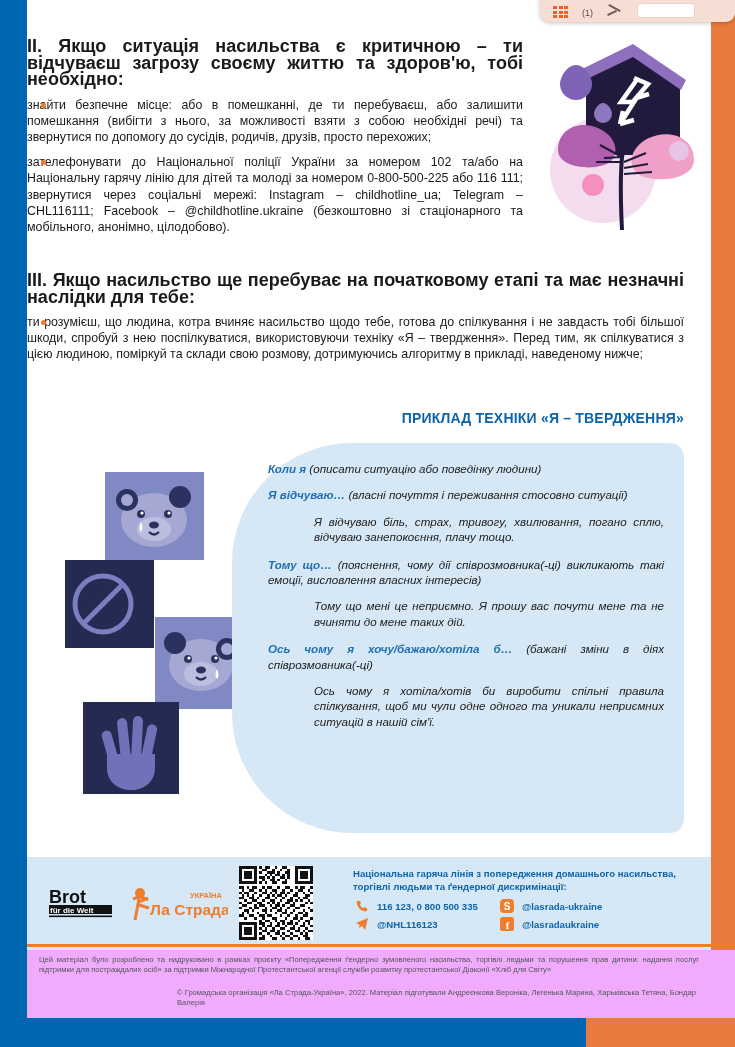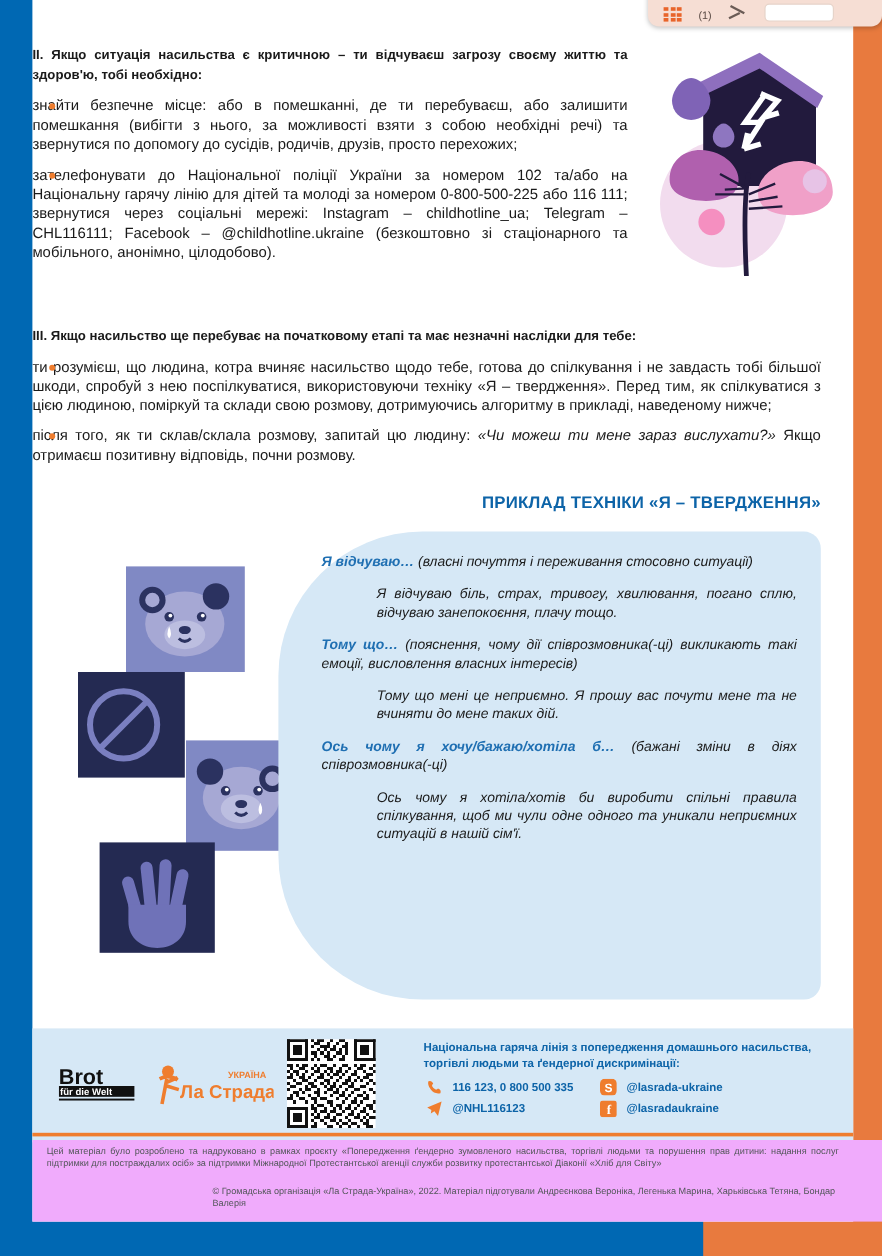--- a/index.html
+++ b/index.html
@@ -46,21 +46,21 @@
   }
   .tb-pen:after{
     content:"";position:absolute;left:0;top:6px;width:10px;height:2px;
     background:#6a5b55;transform:rotate(-26deg);
   }
   .tb-pill{
     width:56px;height:13px;background:#ffffff;border-radius:4px;
     border:1px solid #e6d4ca;
   }
   .sec-head{
-    font-size:11px;font-weight:bold;color:#1a1a1a;line-height:16.5px;
+    font-size:18px;font-weight:bold;color:#1a1a1a;line-height:16.5px;
     text-align:justify;margin:0;
   }
   .bullet{
     position:relative;font-size:12.4px;color:#1a1a1a;line-height:16.2px;
     text-align:justify;margin:0;
   }
   .bullet:before{
     content:"";position:absolute;left:14px;top:6px;
     width:5px;height:5px;border-radius:50%;background:#ef7d2e;
   }
@@ -182,23 +182,20 @@
 
 <div class="section2">
   <p class="sec-head">II. Якщо ситуація насильства є критичною – ти відчуваєш загрозу своєму життю та здоров'ю, тобі необхідно:</p>
   <p class="bullet">знайти безпечне місце: або в помешканні, де ти перебуваєш, або залишити помешкання (вибігти з нього, за можливості взяти з собою необхідні речі) та звернутися по допомогу до сусідів, родичів, друзів, просто перехожих;</p>
   <p class="bullet">зателефонувати до Національної поліції України за номером 102 та/або на Національну гарячу лінію для дітей та молоді за номером 0-800-500-225 або 116 111; звернутися через соціальні мережі: Instagram – childhotline_ua; Telegram – CHL116111; Facebook – @childhotline.ukraine (безкоштовно зі стаціонарного та мобільного, анонімно, цілодобово).</p>
 </div>
 
 <div class="section3">
   <p class="sec-head">III. Якщо насильство ще перебуває на початковому етапі та має незначні наслідки для тебе:</p>
   <p class="bullet">ти розумієш, що людина, котра вчиняє насильство щодо тебе, готова до спілкування і не завдасть тобі більшої шкоди, спробуй з нею поспілкуватися, використовуючи техніку «Я – твердження». Перед тим, як спілкуватися з цією людиною, поміркуй та склади свою розмову, дотримуючись алгоритму в прикладі, наведеному нижче;</p>
-  <p class="bullet">
-    <span>після того, як ти склав/склала  розмову,  запитай цю людину: </span><span class="ital">«Чи можеш ти мене зараз вислухати?»</span><span> Якщо отримаєш позитивну відповідь, почни розмову.</span>
-  </p>
 </div>
 
 <div class="example-title">ПРИКЛАД ТЕХНІКИ «Я – ТВЕРДЖЕННЯ»</div>
 
 <div class="tile tile-bear" style="left:105px;top:472px;width:99px;height:88px;">
   <svg width="99" height="88" viewBox="0 0 99 88">
     <ellipse cx="49" cy="48" rx="33" ry="27" fill="#a6a8d4"></ellipse>
     <circle cx="22" cy="28" r="11" fill="#2b3260"></circle>
     <circle cx="75" cy="25" r="11" fill="#2b3260"></circle>
     <circle cx="22" cy="28" r="6" fill="#a6a8d4"></circle>
@@ -245,20 +242,23 @@
       <rect x="49" y="14" width="10" height="48" rx="5" transform="rotate(3 54 38)"></rect>
       <rect x="61" y="22" width="10" height="40" rx="5" transform="rotate(12 66 42)"></rect>
       <path d="M24 52 h48 v14 c0 14 -11 22 -24 22 c-13 0 -24 -8 -24 -22z"></path>
     </g>
   </svg>
 </div>
 
 <div class="bubble">
   <div class="bubble-inner">
 
+    <p class="b-para">
+      <span class="b-head">Коли я</span><span> (описати ситуацію або поведінку людини)</span>
+    </p>
 
     <p class="b-para">
       <span class="b-head">Я відчуваю…</span><span> (власні почуття і переживання стосовно ситуації)</span>
     </p>
     <p class="b-quote">Я відчуваю біль, страх, тривогу, хвилювання, погано сплю, відчуваю занепокоєння, плачу тощо.</p>
 
     <p class="b-para">
       <span class="b-head">Тому що…</span><span> (пояснення, чому дії співрозмовника(-ці) викликають такі емоції, висловлення власних інтересів)</span>
     </p>
     <p class="b-quote">Тому що мені це неприємно. Я прошу вас почути мене та не вчиняти до мене таких дій.</p>

